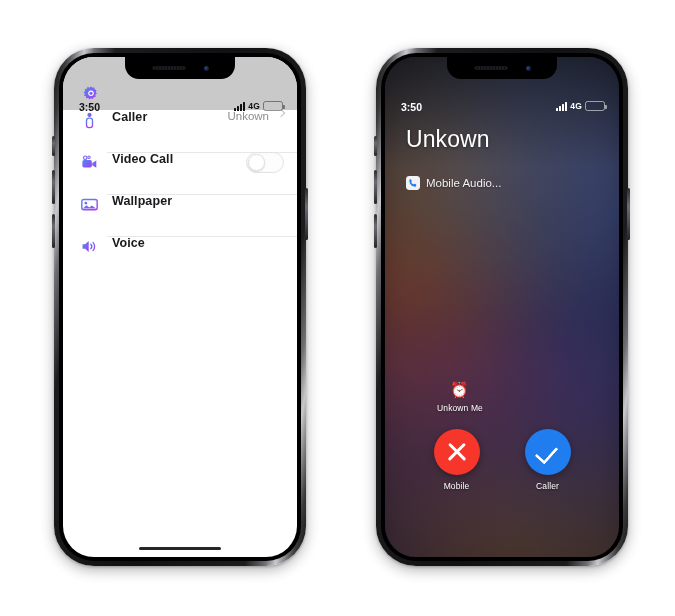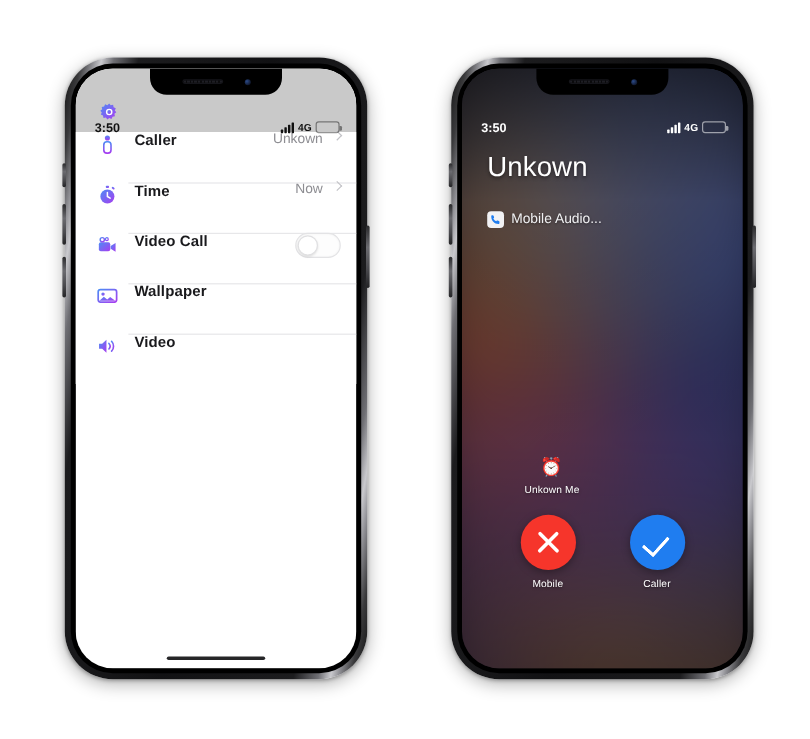--- a/index.html
+++ b/index.html
@@ -406,39 +406,20 @@
               <circle cx="12" cy="5" r="2.7" fill="url(#gP)"></circle>
               <rect x="8.2" y="9" width="7.6" height="12" rx="3.3" fill="none" stroke="url(#gP)" stroke-width="1.7"></rect>
               <line x1="12" y1="12" x2="12" y2="17.5" stroke="url(#gP)" stroke-width="1.5"></line>
             </svg>
           </span>
           <span class="row-label">Caller</span>
           <span class="row-value">Unkown</span>
           <span class="chevron"></span>
         </div>
 
-        <div class="row">
-          <span class="row-icon">
-            <svg viewBox="0 0 24 24" width="19" height="19">
-              <defs>
-                  <linearGradient id="gS" x1="0" y1="0" x2="1" y2="1">
-                <stop offset="0%" stop-color="#4d8cf5"></stop>
-                    <stop offset="100%" stop-color="#a83df0"></stop>
-                  </linearGradient>
-                </defs>
-              <circle cx="12" cy="13.6" r="7.4" fill="url(#gS)"></circle>
-              <rect x="10.3" y="2.2" width="3.4" height="2.3" rx="0.9" fill="url(#gS)"></rect>
-              <rect x="16.4" y="3.8" width="3.3" height="2" rx="1" fill="url(#gS)" transform="rotate(40 18 4.8)"></rect>
-              <path d="M12 9.3v4.3l2.9 1.7" stroke="#ffffff" stroke-width="1.6" fill="none" stroke-linecap="round"></path>
-            </svg>
-          </span>
-          <span class="row-label">Time</span>
-          <span class="row-value">Now</span>
-          <span class="chevron"></span>
-        </div>
 
         <div class="row">
           <span class="row-icon">
             <svg viewBox="0 0 24 24" width="19" height="19">
               <defs>
                   <linearGradient id="gV" x1="0" y1="0" x2="1" y2="1">
                 <stop offset="0%" stop-color="#4d8cf5"></stop>
                     <stop offset="100%" stop-color="#a83df0"></stop>
                   </linearGradient>
                 </defs>
@@ -478,21 +459,21 @@
                   <linearGradient id="gA" x1="0" y1="0" x2="1" y2="1">
                 <stop offset="0%" stop-color="#4d8cf5"></stop>
                     <stop offset="100%" stop-color="#a83df0"></stop>
                   </linearGradient>
                 </defs>
               <path d="M3.2 9.3h3.3L11 5.2v13.6l-4.5-4.1H3.2z" fill="url(#gA)"></path>
               <path d="M13.6 9.1a4.3 4.3 0 010 5.8" stroke="url(#gA)" stroke-width="1.7" fill="none" stroke-linecap="round"></path>
               <path d="M16.4 6.8a7.6 7.6 0 010 10.4" stroke="url(#gA)" stroke-width="1.7" fill="none" stroke-linecap="round"></path>
             </svg>
           </span>
-          <span class="row-label">Video</span>
+          <span class="row-label">Voice</span>
         </div>
 
       </div>
 
       <div class="home-indicator hi-dark"></div>
     </div>
   </div>
 </div>
 
 <div class="phone" id="phone-right">

